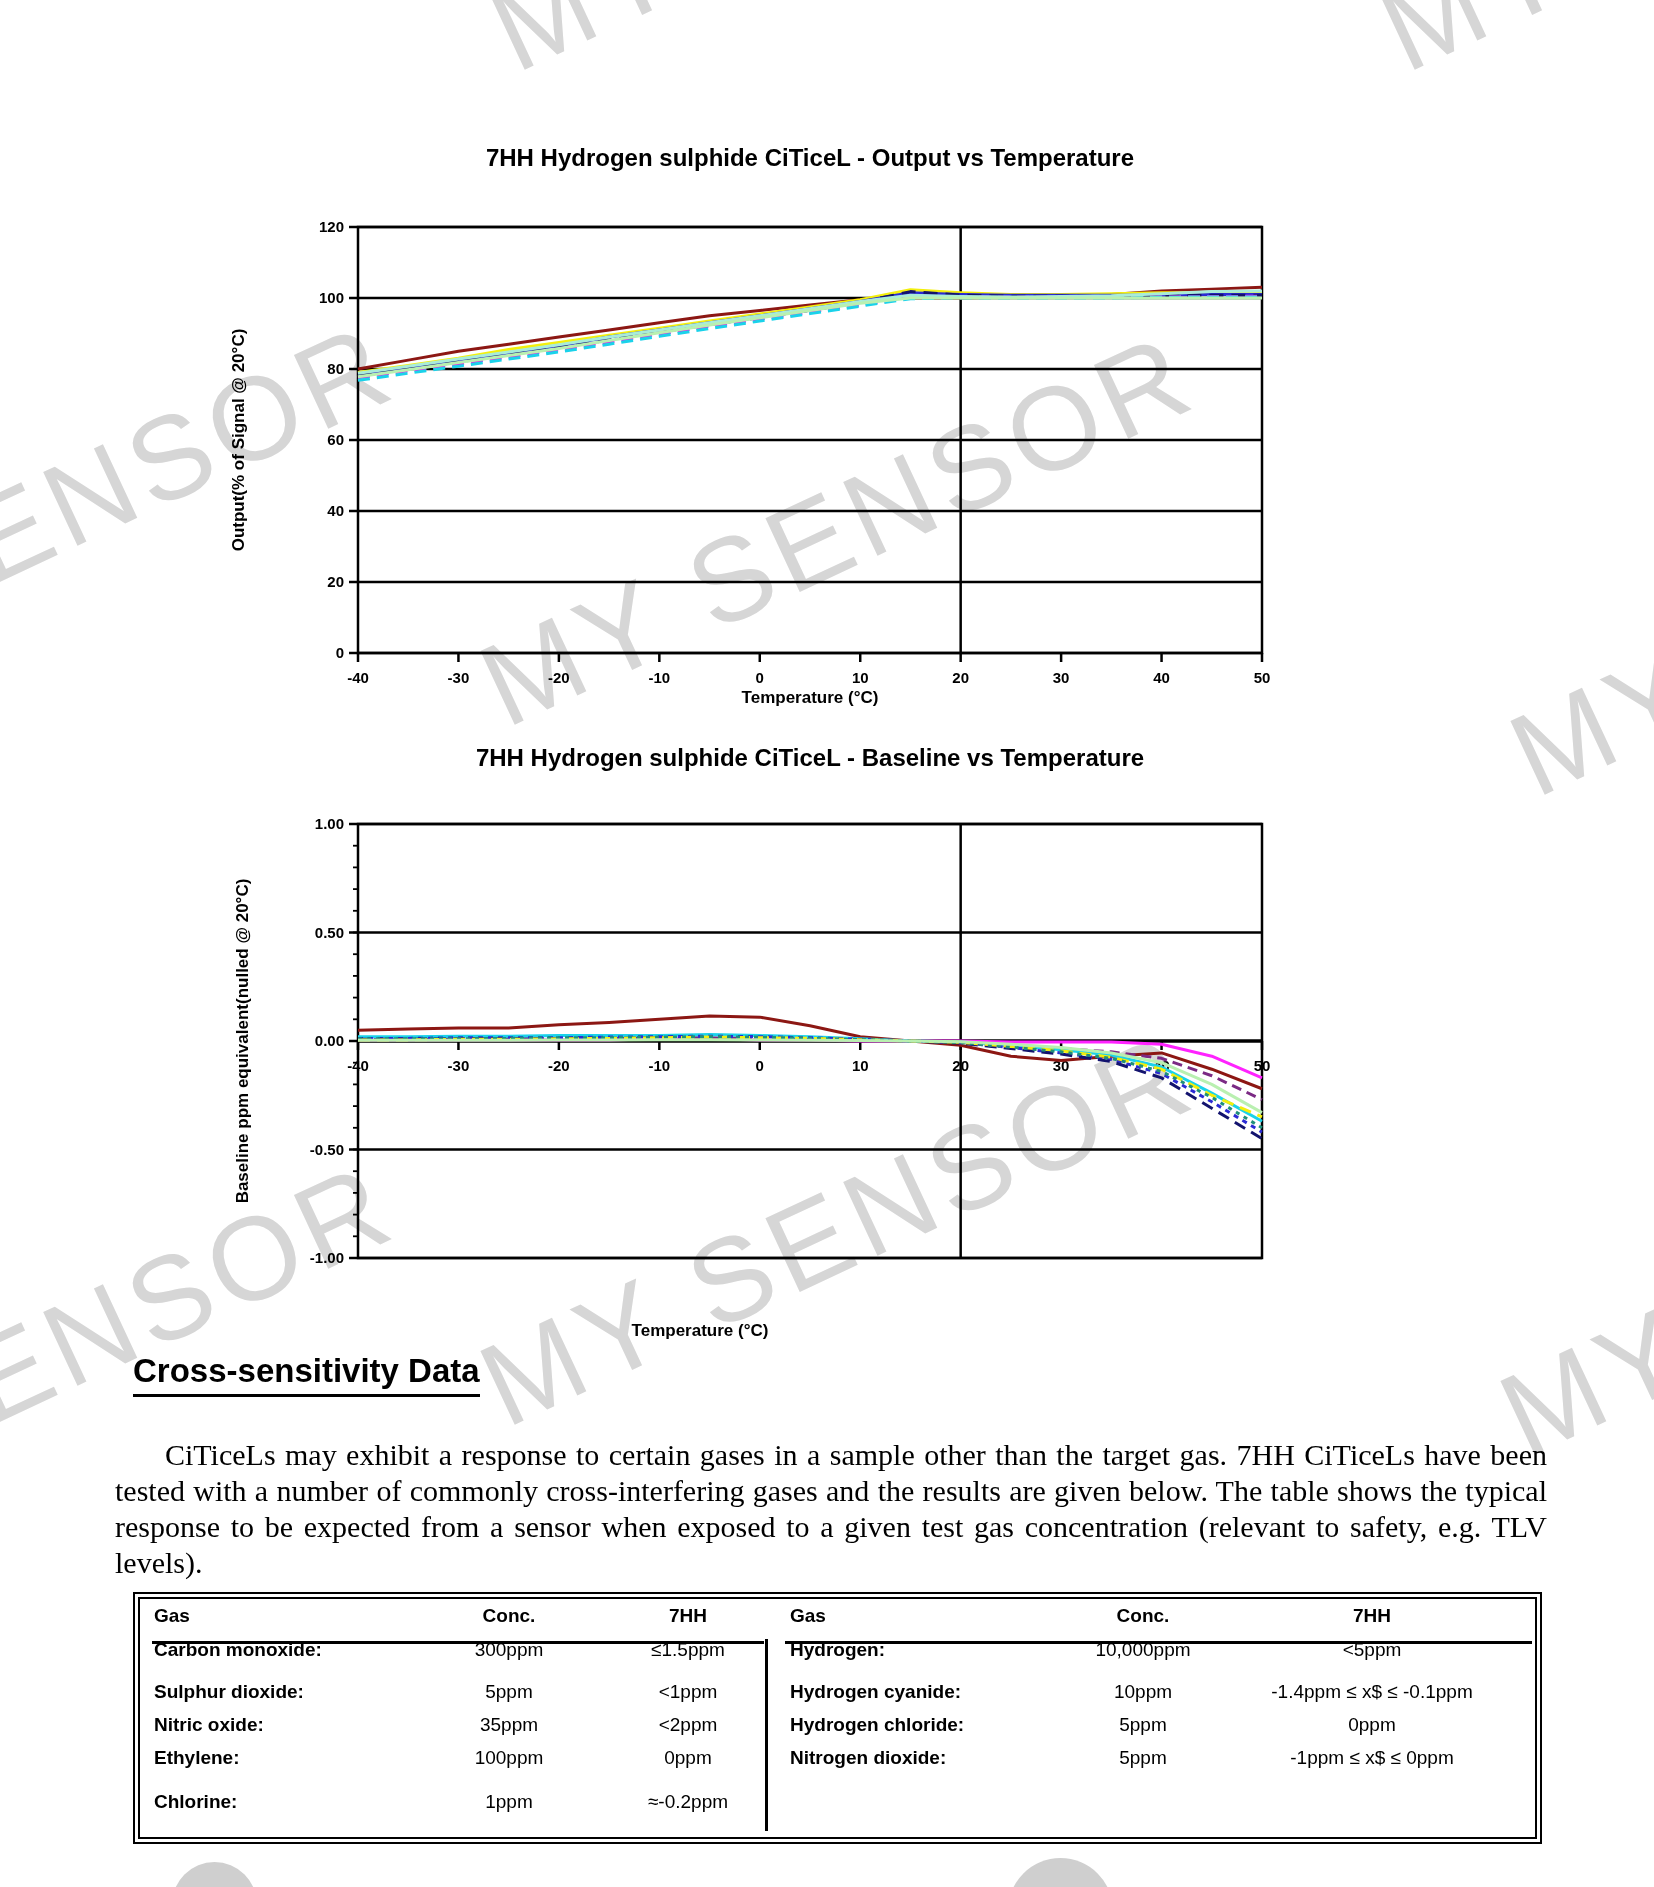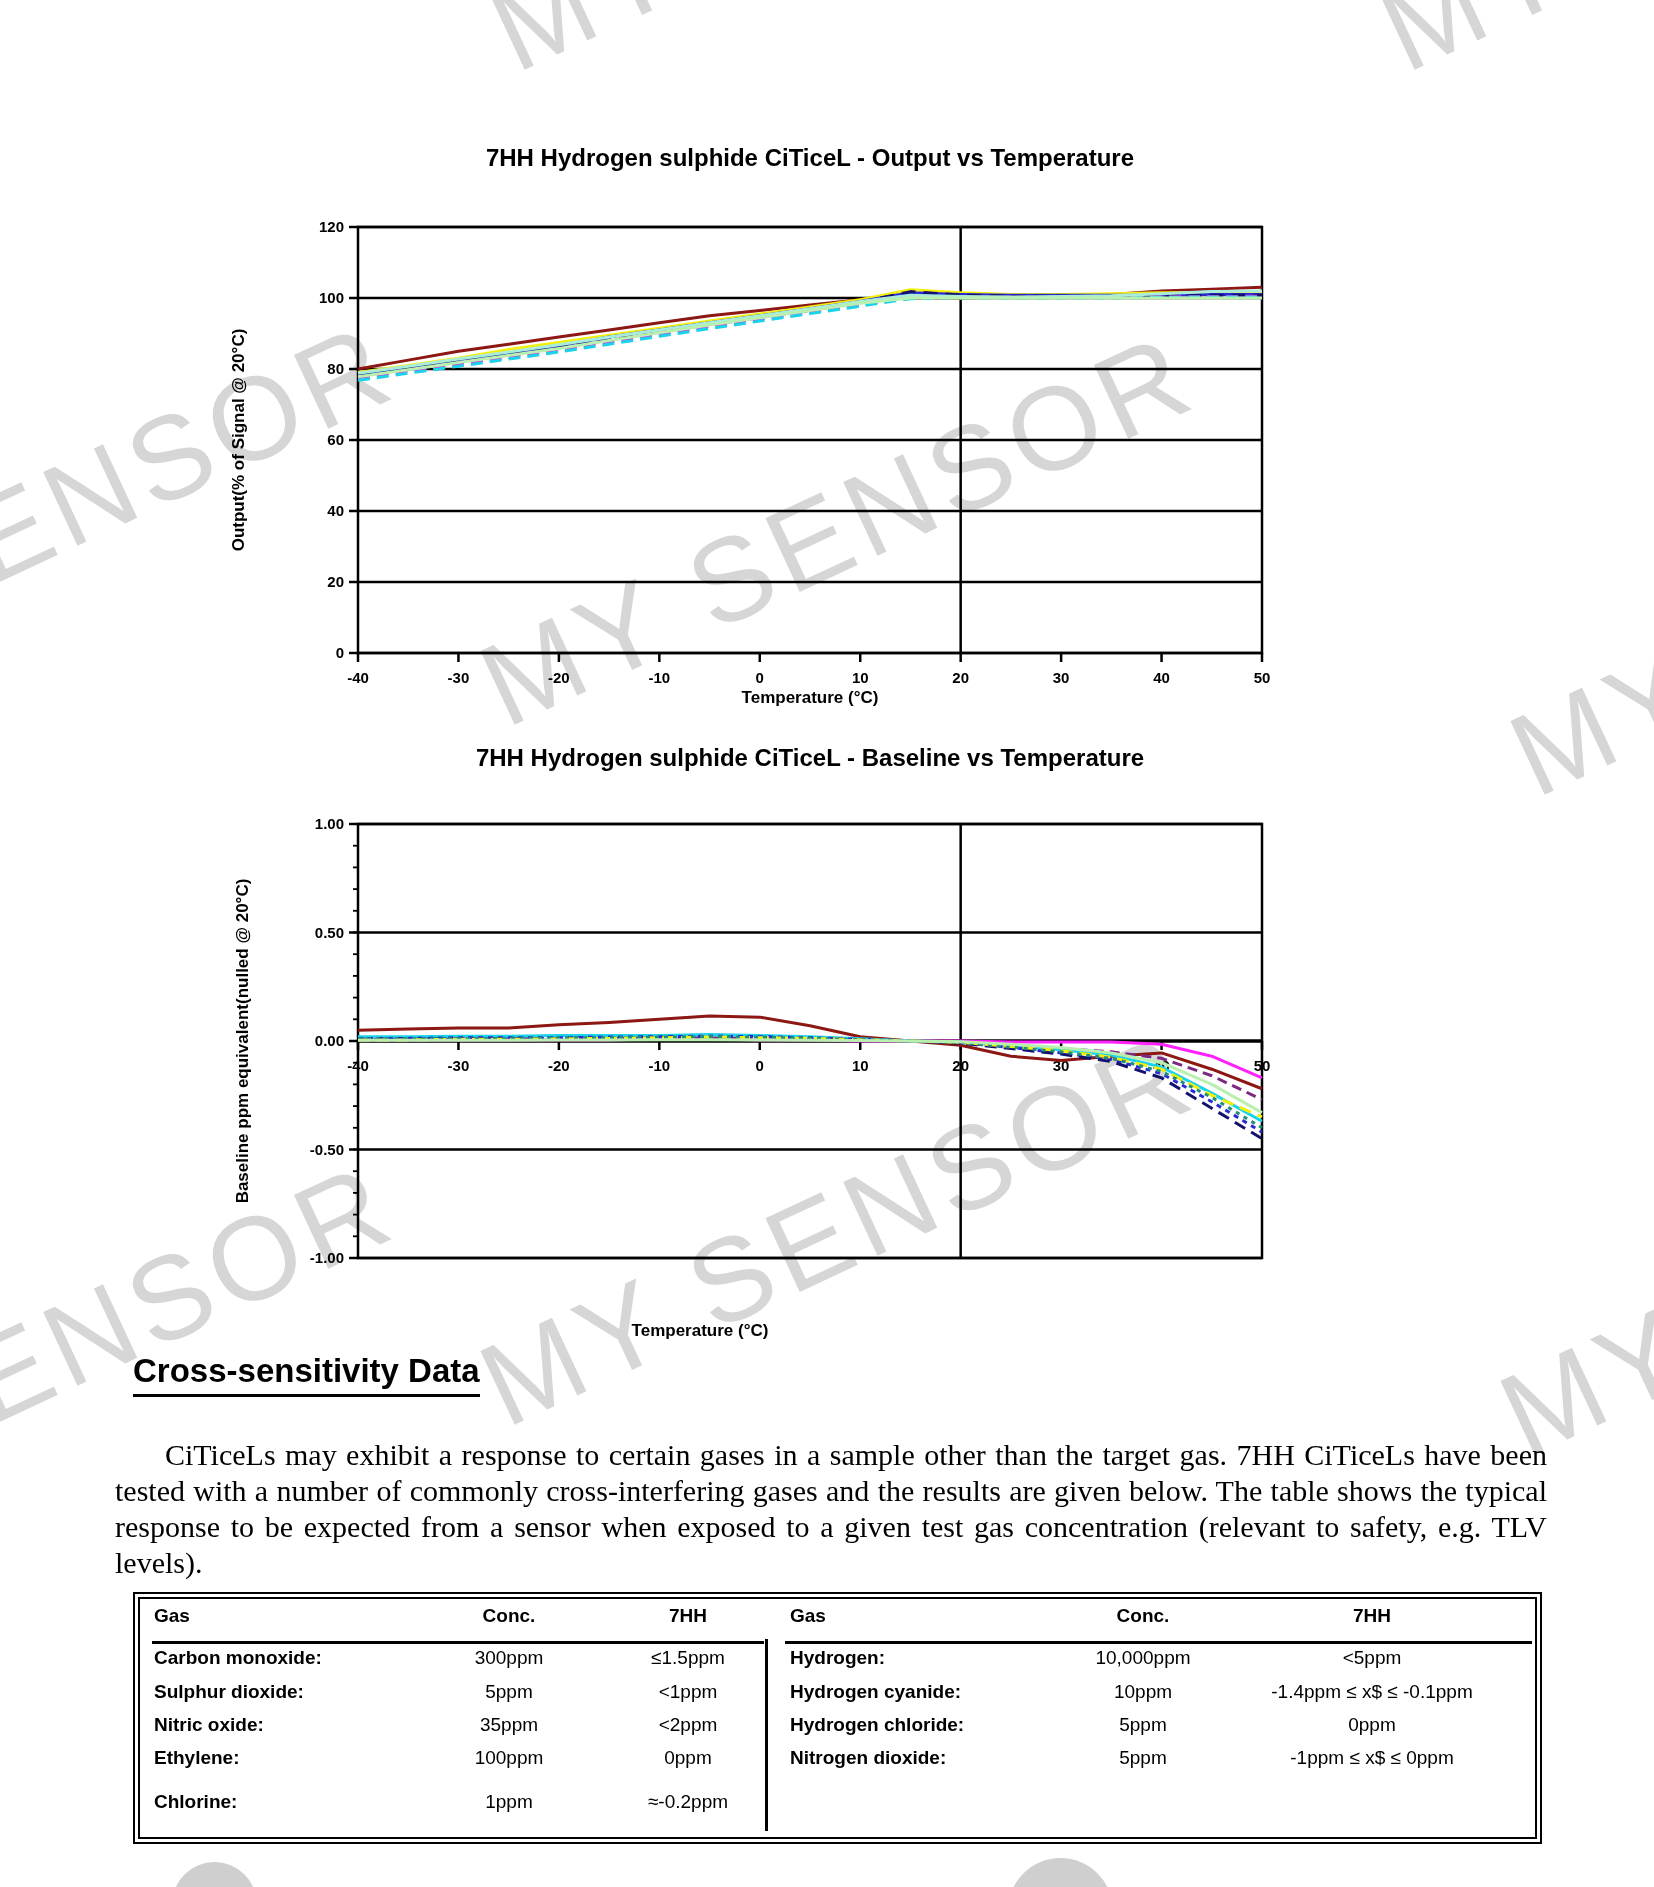--- a/index.html
+++ b/index.html
@@ -33,21 +33,21 @@
   .tbl-inner span{position:absolute;white-space:nowrap;font-size:19px;}
   .bold{font-weight:bold;}
   .ctr{transform:translateX(-50%);}
   .rule{position:absolute;background:#000;}
   .rule-l{left:12px;top:42px;width:612px;height:3px;}
   .rule-r{left:645px;top:42px;width:747px;height:3px;}
   .divider{left:625px;top:40px;width:3px;height:192px;}
   
   .cn-l{left:14px;}  .cc-l{left:369px;} .cv-l{left:548px;}
   .cn-r{left:650px;} .cc-r{left:1003px;} .cv-r{left:1232px;}
-  .rh{top:6px;} .r0{top:48px;text-align:center;} .r1{top:82px;} .r2{top:115px;} .r3{top:148px;} .r4{top:192px;}
+  .rh{top:6px;} .r0{top:40px;text-align:center;} .r1{top:82px;} .r2{top:115px;} .r3{top:148px;} .r4{top:192px;}
   .footnote{left:650px;top:192px;font-size:19px !important;}
 </style>
 </head>
 <body>
 
 <div class="page">
 
   <div class="wm wm1">MY SENSOR</div>
   <div class="wm wm2">MY SENSOR</div>
   <div class="wm wm3">MY SENSOR</div>

